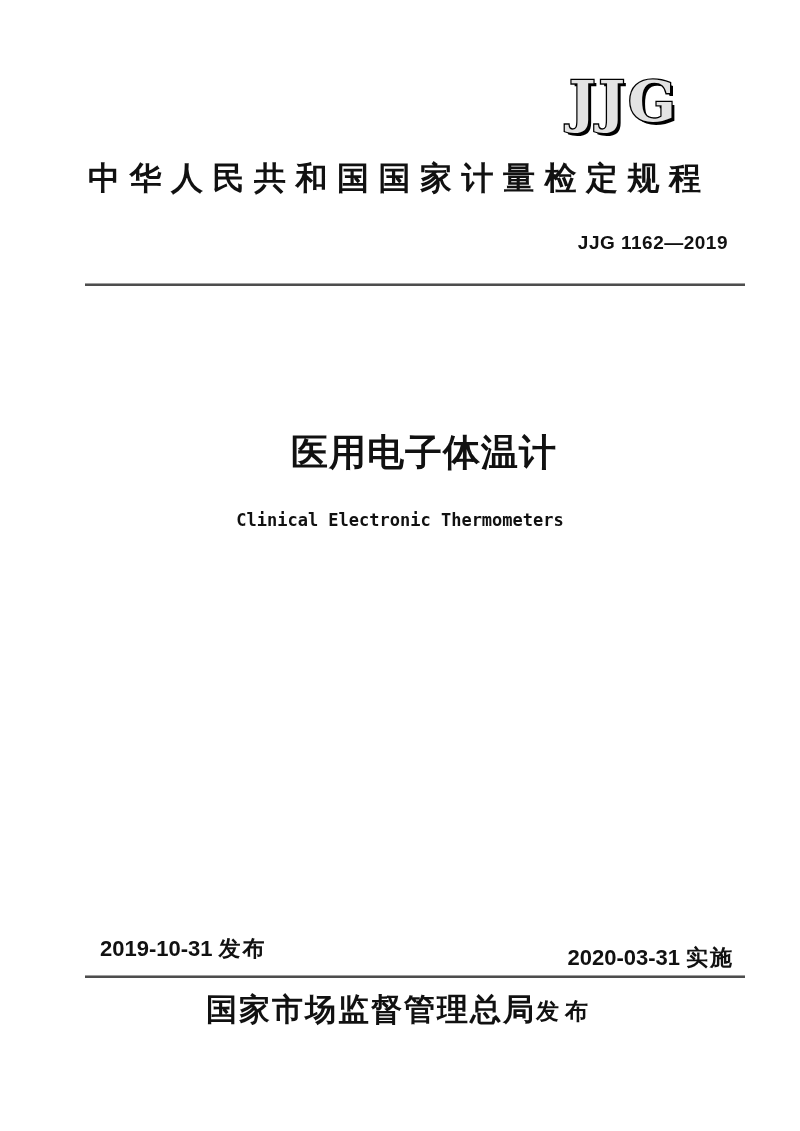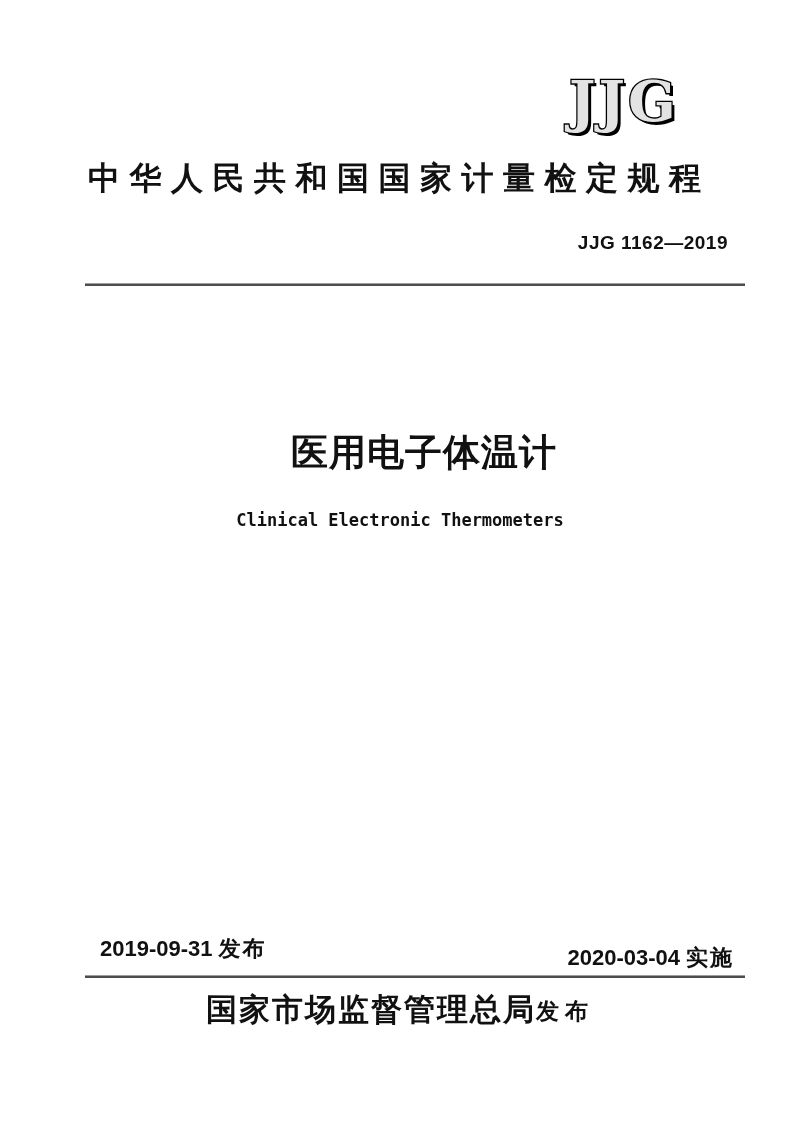--- a/index.html
+++ b/index.html
@@ -140,25 +140,25 @@
 
 <div class="abs reg-code">JJG 1162—2019</div>
 
 <div class="abs rule rule-top"></div>
 
 <div class="abs doc-title-cn">医用电子体温计</div>
 
 <div class="abs doc-title-en">Clinical Electronic Thermometers</div>
 
 <div class="abs date-line date-issue">
-  <span>2019-09-31</span><span class="cjk">发布</span>
+  <span>2019-10-31</span><span class="cjk">发布</span>
 </div>
 
 <div class="abs date-line date-impl">
-  <span>2020-03-04</span><span class="cjk">实施</span>
+  <span>2020-03-31</span><span class="cjk">实施</span>
 </div>
 
 <div class="abs rule rule-bottom"></div>
 
 <div class="abs publisher-line">
   <span class="publisher-name">国家市场监督管理总局</span>
   <span class="publisher-action">发布</span>
 </div>
 
 </body></html>

